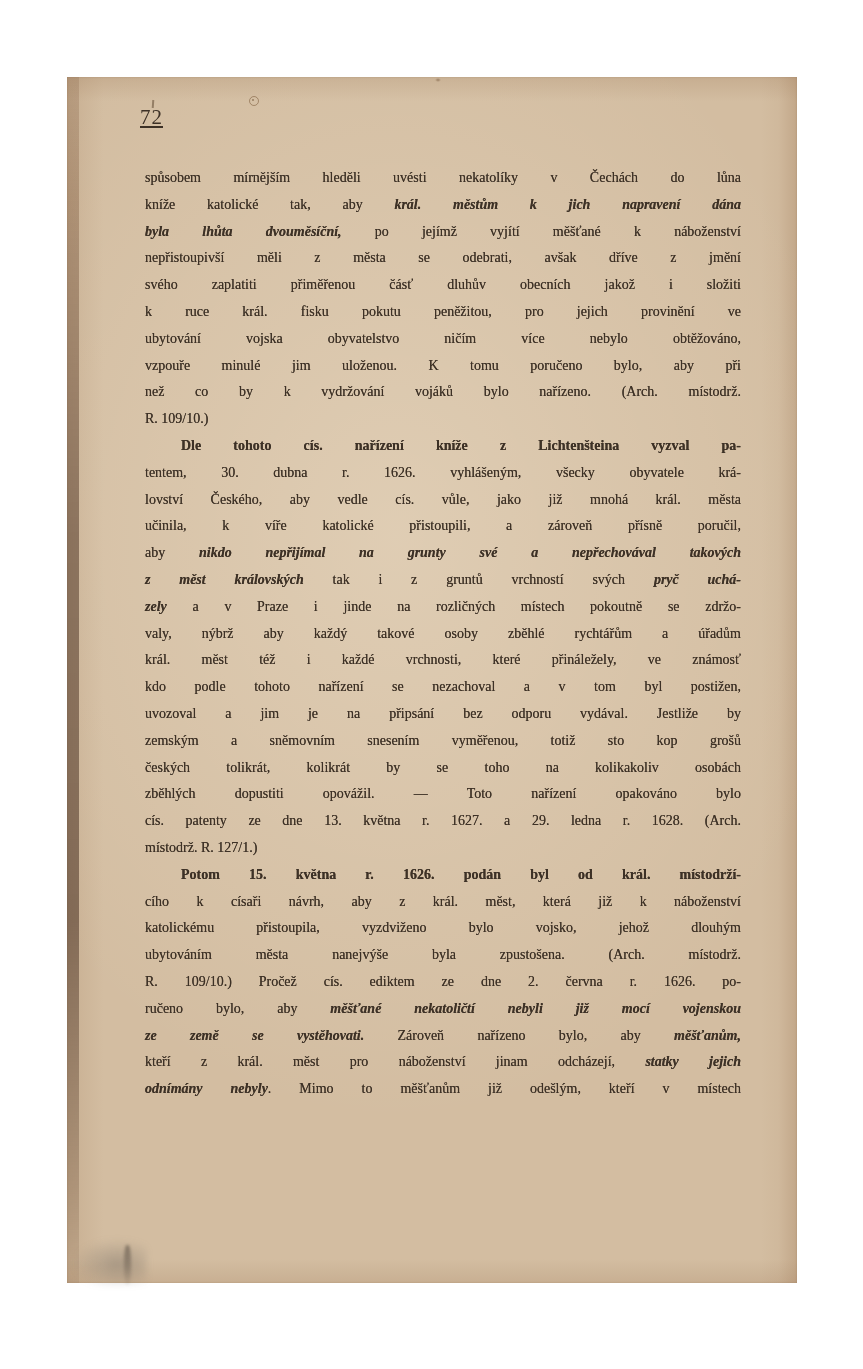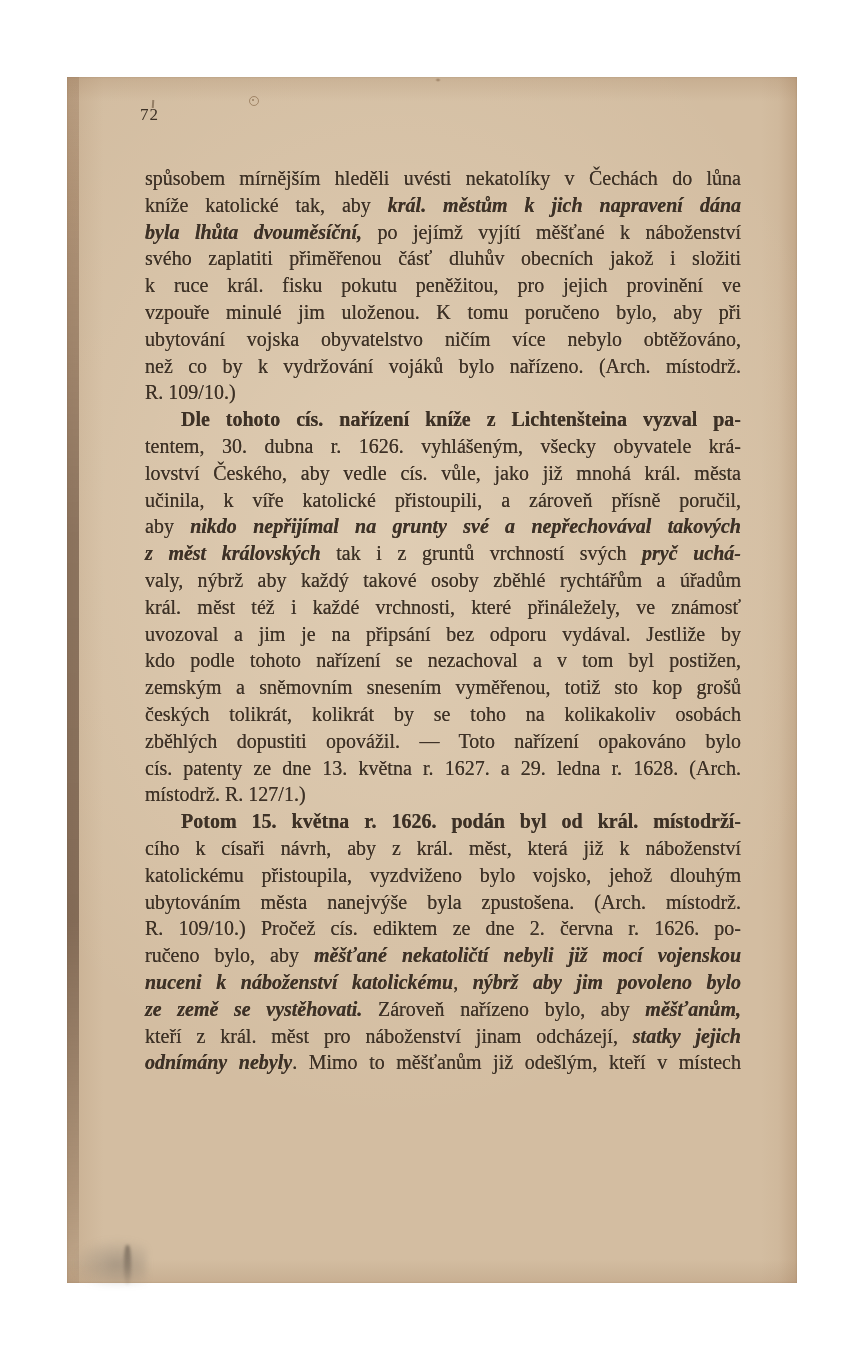--- a/index.html
+++ b/index.html
@@ -28,26 +28,27 @@
       rgba(120,82,54,0.20) 0%,
       rgba(118,80,52,0.34) 10%,
       rgba(78,52,36,0.52) 38%,
       rgba(72,48,34,0.55) 70%,
       rgba(100,70,48,0.28) 92%,
       rgba(120,85,58,0.10) 100%);
     filter:blur(0.6px);
   }
   .page-number {
     position:absolute; left:73px; top:28px;
-    font-size:17px; color:var(--ink);
+    font-size:21px; color:var(--ink);
     letter-spacing:1px;
+    text-decoration:underline;
   }
   .page-text {
     position:absolute; left:78px; top:88px; width:596px;
-    font-size:20px; line-height:26.8px; color:var(--ink);
+    font-size:14px; line-height:26.8px; color:var(--ink);
     text-shadow:0 0 0.3px rgba(61,49,38,0.85);
   }
   .line { text-align:justify; text-align-last:justify; height:26.8px; overflow:visible; }
   .line.noj { text-align:center; text-align-last:left; }
   .line.ind { text-indent:36px;font-weight:bold; }
   .it { font-style:italic;font-weight:bold; }
   .re { font-style:normal; }
   
   .mark-ring {
     position:absolute; left:182px; top:19px; width:8px; height:8px;
@@ -82,47 +83,48 @@
 <div class="scan-page">
   <div class="gutter-shadow"></div>
   <div class="page-number">72</div>
   <div class="mark-tick"></div>
   <div class="mark-ring"></div>
   <div class="mark-speck"></div>
   <div class="page-text">
       <div class="line"><span class="re">spůsobem mírnějším hleděli uvésti nekatolíky v Čechách do lůna</span></div>
       <div class="line"><span class="re">kníže katolické tak, aby </span><span class="it">král. městům k jich napravení dána</span></div>
       <div class="line"><span class="it">byla lhůta dvouměsíční,</span><span class="re"> po jejímž vyjítí měšťané k náboženství</span></div>
+      <div class="line"><span class="re">nepřistoupivší měli z města se odebrati, avšak dříve z jmění</span></div>
       <div class="line"><span class="re">svého zaplatiti přiměřenou čásť dluhův obecních jakož i složiti</span></div>
       <div class="line"><span class="re">k ruce král. fisku pokutu peněžitou, pro jejich provinění ve</span></div>
+      <div class="line"><span class="re">ubytování vojska obyvatelstvo ničím více nebylo obtěžováno,</span></div>
       <div class="line"><span class="re">vzpouře minulé jim uloženou. K tomu poručeno bylo, aby při</span></div>
-      <div class="line"><span class="re">ubytování vojska obyvatelstvo ničím více nebylo obtěžováno,</span></div>
       <div class="line"><span class="re">než co by k vydržování vojáků bylo nařízeno. (Arch. místodrž.</span></div>
       <div class="line noj"><span class="re">R. 109/10.)</span></div>
       <div class="line ind"><span class="re">Dle tohoto cís. nařízení kníže z Lichtenšteina vyzval pa-</span></div>
       <div class="line"><span class="re">tentem, 30. dubna r. 1626. vyhlášeným, všecky obyvatele krá-</span></div>
       <div class="line"><span class="re">lovství Českého, aby vedle cís. vůle, jako již mnohá král. města</span></div>
       <div class="line"><span class="re">učinila, k víře katolické přistoupili, a zároveň přísně poručil,</span></div>
       <div class="line"><span class="re">aby </span><span class="it">nikdo nepřijímal na grunty své a nepřechovával takových</span></div>
       <div class="line"><span class="it">z měst královských</span><span class="re"> tak i z gruntů vrchností svých </span><span class="it">pryč uchá-</span></div>
+      <div class="line"><span class="it">zely</span><span class="re"> a v Praze i jinde na rozličných místech pokoutně se zdržo-</span></div>
       <div class="line"><span class="re">valy, nýbrž aby každý takové osoby zběhlé rychtářům a úřadům</span></div>
       <div class="line"><span class="re">král. měst též i každé vrchnosti, které přináležely, ve známosť</span></div>
+      <div class="line"><span class="re">kdo podle tohoto nařízení se nezachoval a v tom byl postižen,</span></div>
       <div class="line"><span class="re">uvozoval a jim je na připsání bez odporu vydával. Jestliže by</span></div>
-      <div class="line"><span class="re">kdo podle tohoto nařízení se nezachoval a v tom byl postižen,</span></div>
       <div class="line"><span class="re">zemským a sněmovním snesením vyměřenou, totiž sto kop grošů</span></div>
       <div class="line"><span class="re">českých tolikrát, kolikrát by se toho na kolikakoliv osobách</span></div>
       <div class="line"><span class="re">zběhlých dopustiti opovážil. — Toto nařízení opakováno bylo</span></div>
       <div class="line"><span class="re">cís. patenty ze dne 13. května r. 1627. a 29. ledna r. 1628. (Arch.</span></div>
       <div class="line noj"><span class="re">místodrž. R. 127/1.)</span></div>
       <div class="line ind"><span class="re">Potom 15. května r. 1626. podán byl od král. místodrží-</span></div>
       <div class="line"><span class="re">cího k císaři návrh, aby z král. měst, která již k náboženství</span></div>
       <div class="line"><span class="re">katolickému přistoupila, vyzdviženo bylo vojsko, jehož dlouhým</span></div>
       <div class="line"><span class="re">ubytováním města nanejvýše byla zpustošena. (Arch. místodrž.</span></div>
       <div class="line"><span class="re">R. 109/10.) Pročež cís. ediktem ze dne 2. června r. 1626. po-</span></div>
       <div class="line"><span class="re">ručeno bylo, aby </span><span class="it">měšťané nekatoličtí nebyli již mocí vojenskou</span></div>
-      <div class="line"><span class="it">nuceni k náboženství katolickému</span><span class="re">, </span><span class="it">nýbrž aby jim povoleno bylo</span></div>
       <div class="line"><span class="it">ze země se vystěhovati.</span><span class="re"> Zároveň nařízeno bylo, aby </span><span class="it">měšťanům,</span></div>
       <div class="line"><span class="re">kteří z král. měst pro náboženství jinam odcházejí, </span><span class="it">statky jejich</span></div>
       <div class="line"><span class="it">odnímány nebyly</span><span class="re">. Mimo to měšťanům již odešlým, kteří v místech</span></div>
     </div>
   <div class="smudge-blob"></div>
   <div class="smudge-streak"></div>
 </div>
 
 </body></html>

